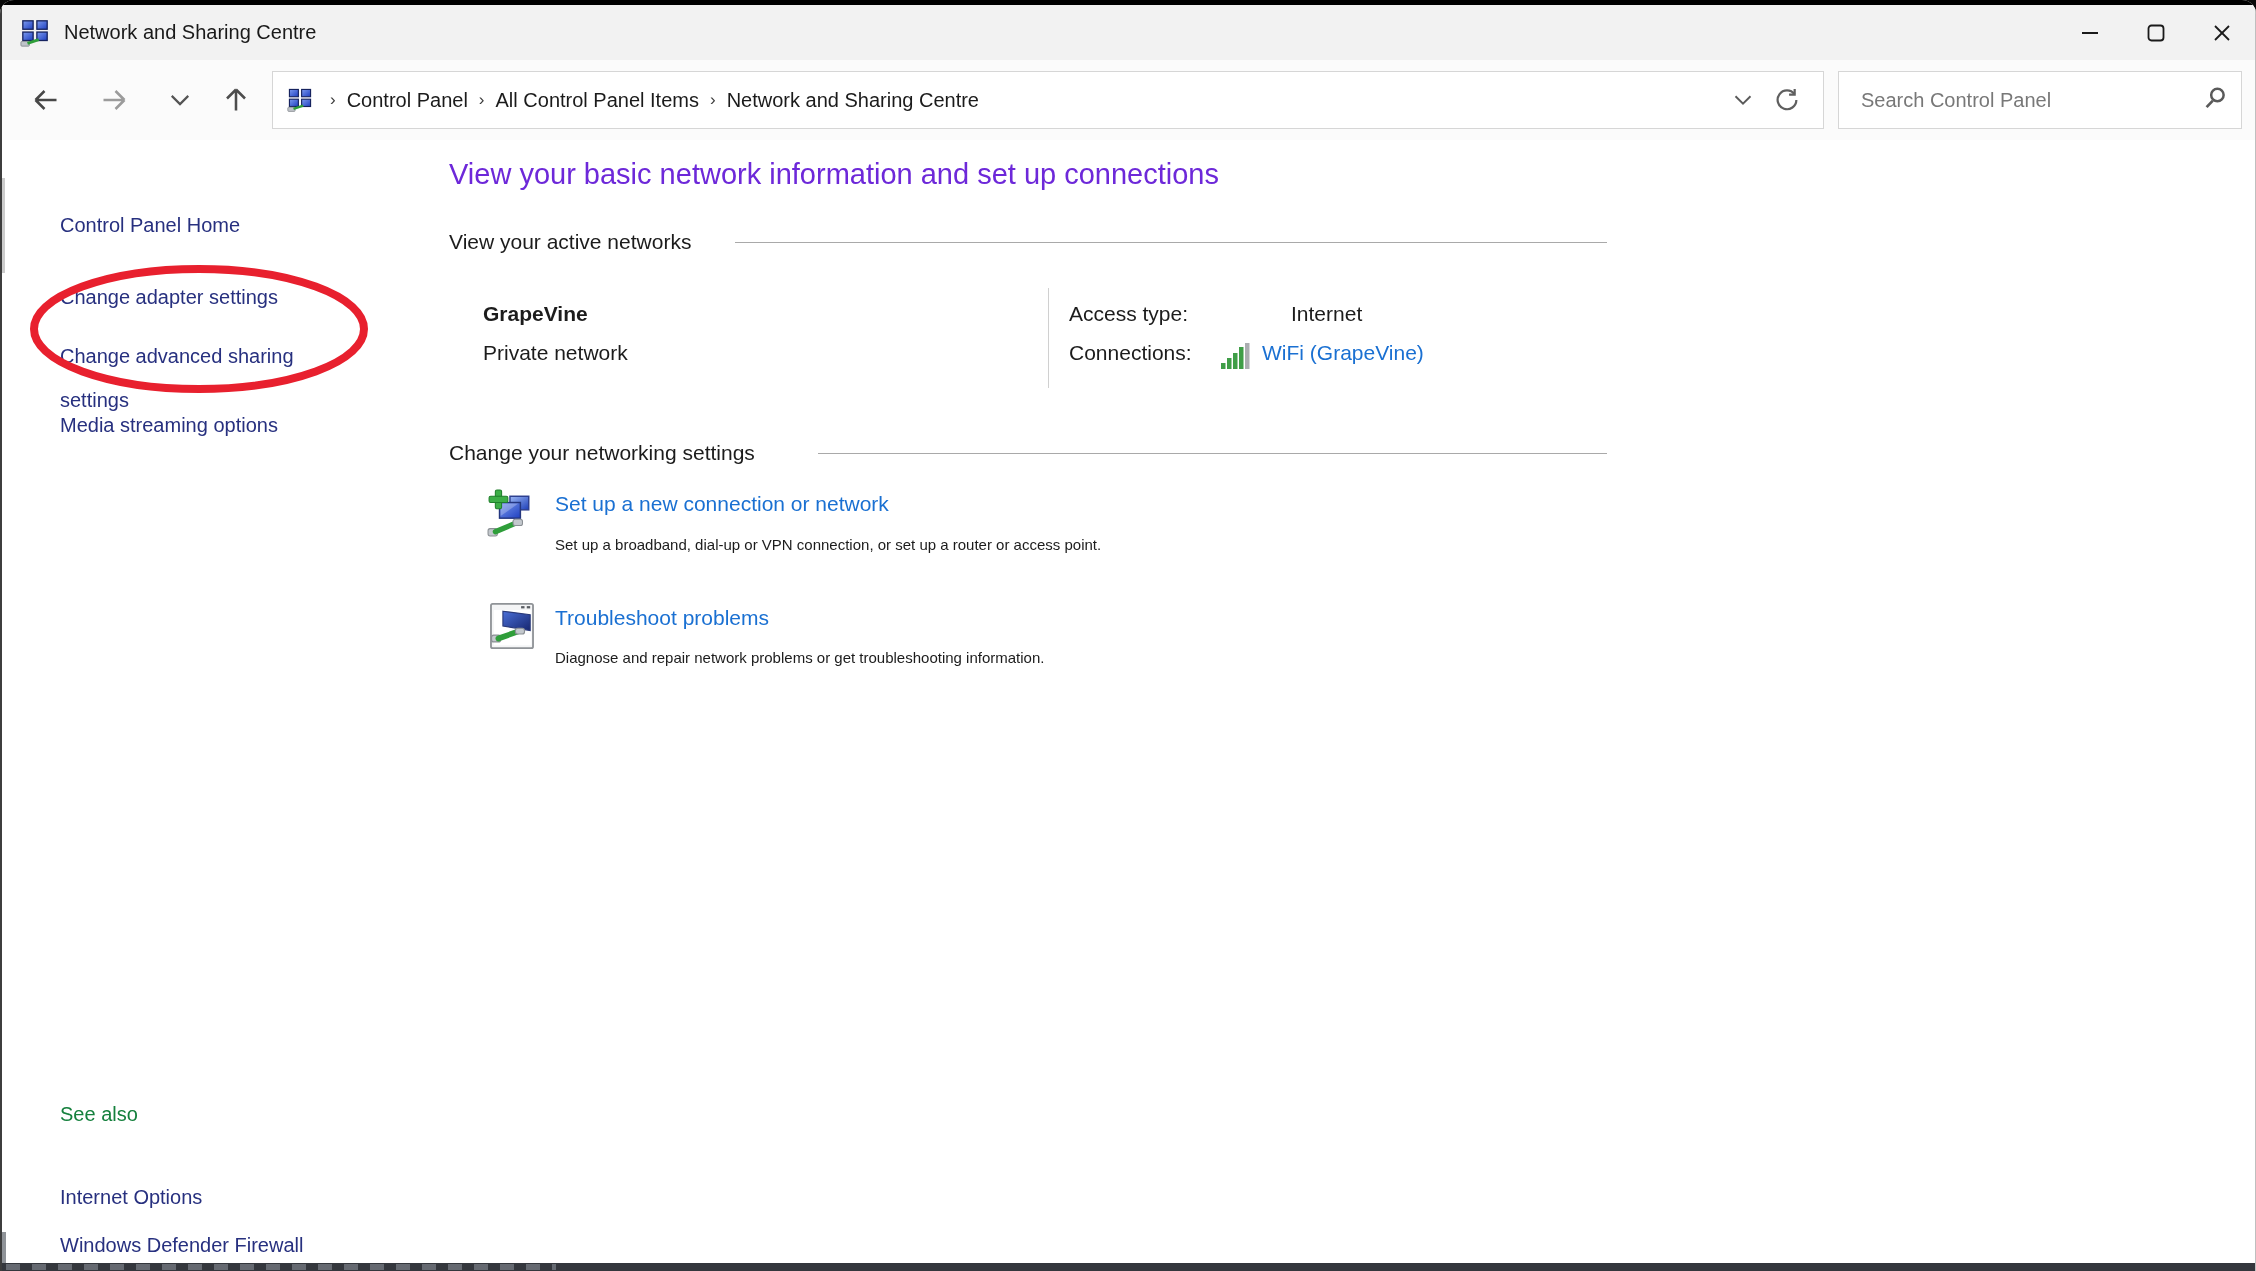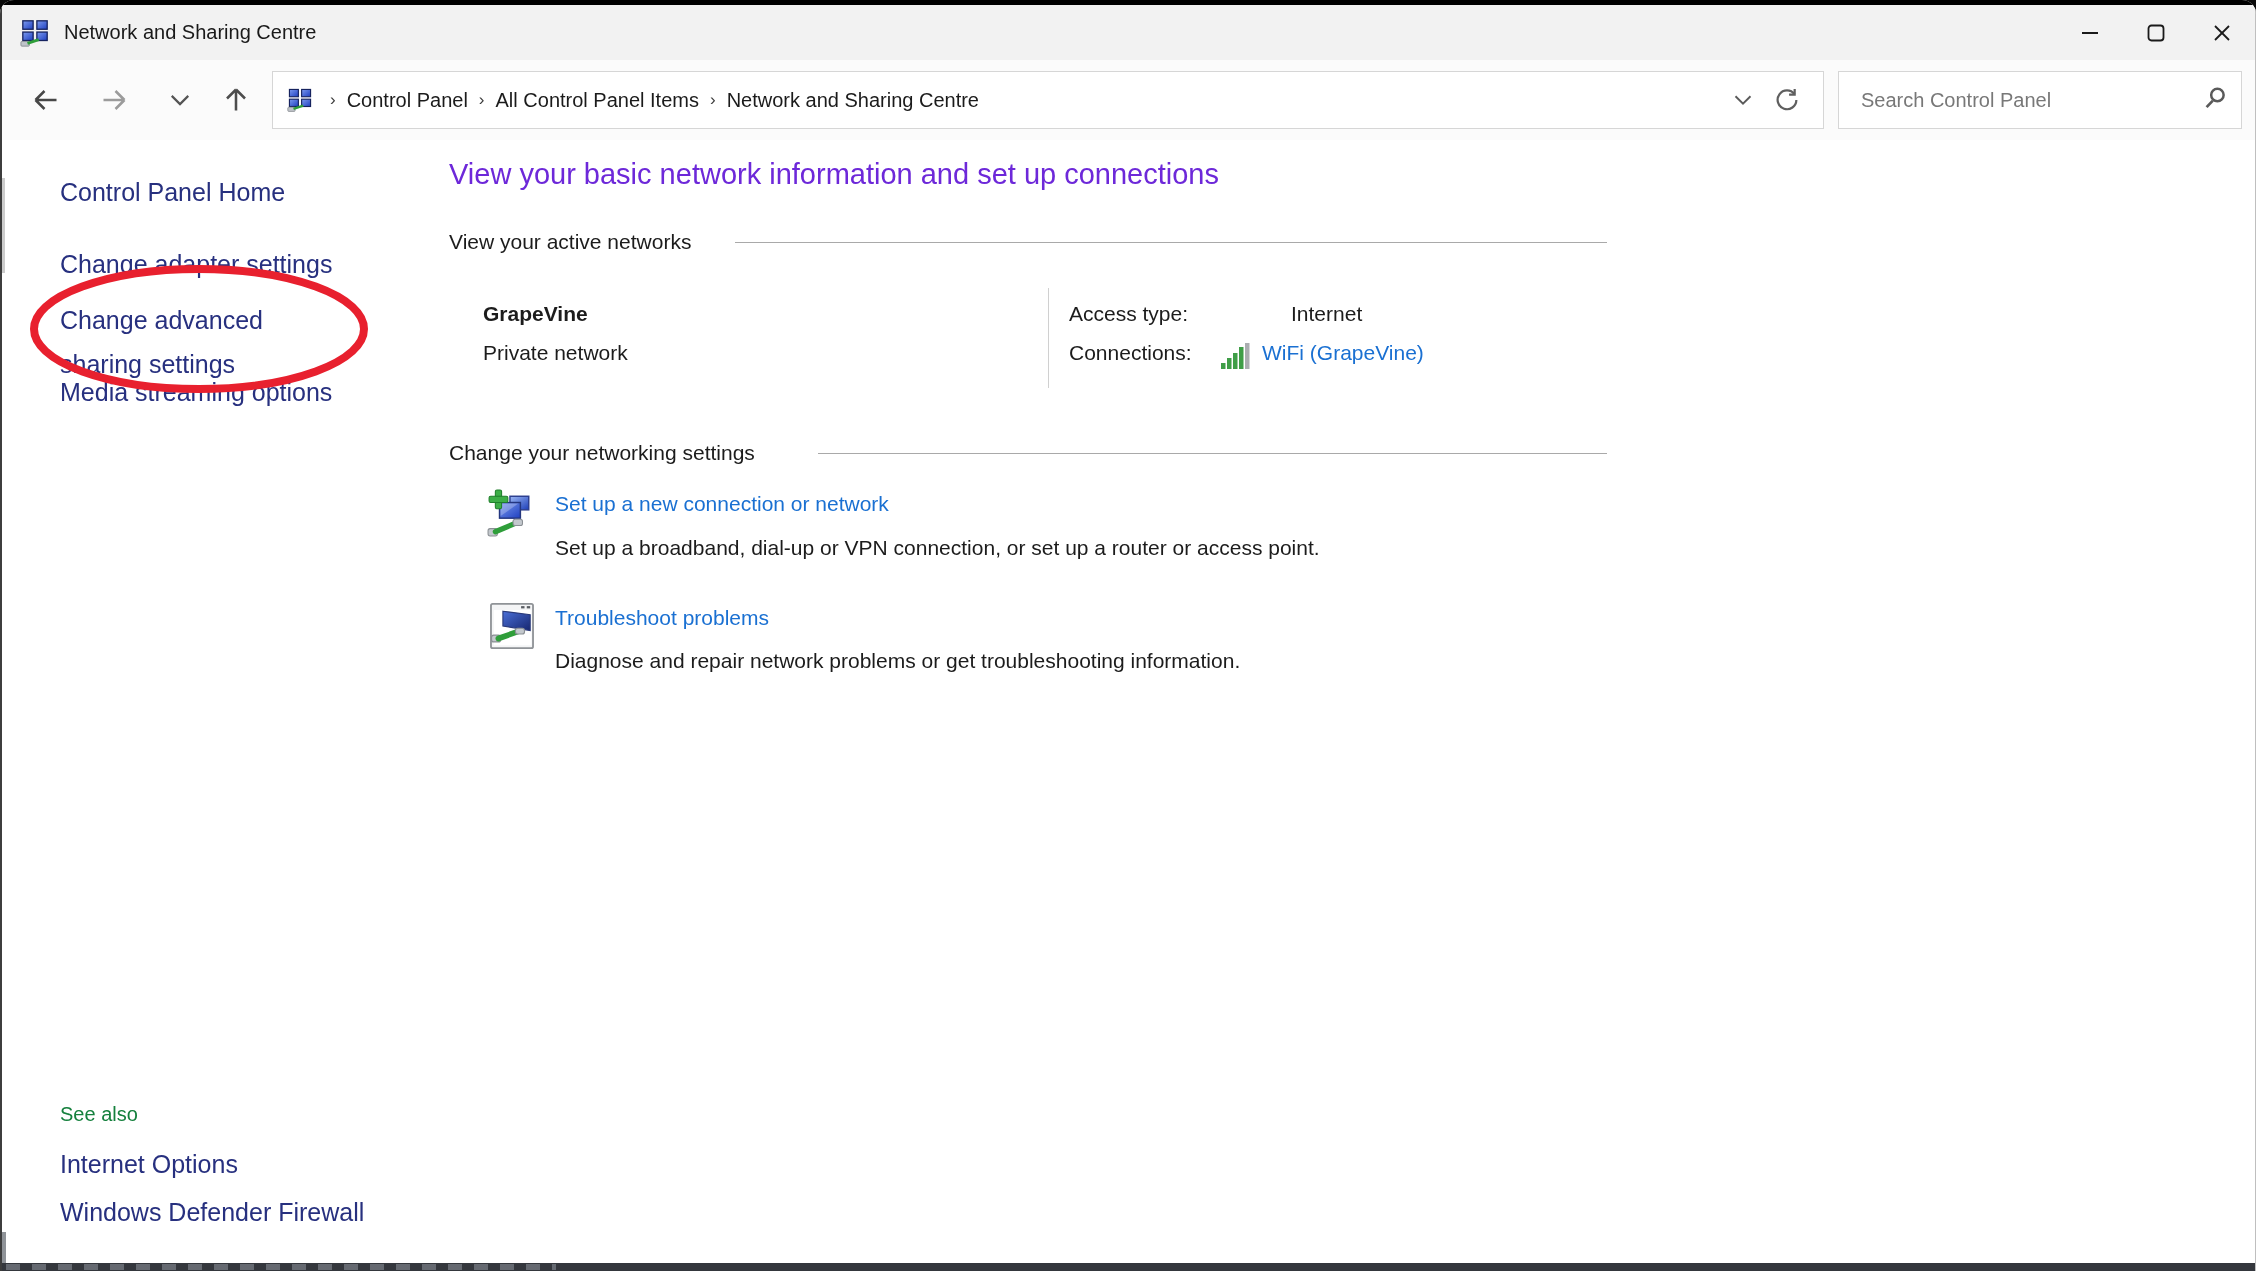--- a/index.html
+++ b/index.html
@@ -39,30 +39,30 @@
   .abtn{border:none;background:transparent;width:44px;height:44px;display:flex;
     align-items:center;justify-content:center;padding:0;}
   .searchbox{position:absolute;left:1836px;top:11px;width:404px;height:58px;background:#fff;
     border:1px solid #d6d6d6;box-sizing:border-box;display:flex;align-items:center;padding:0 14px 0 20px;}
   .searchbox input{flex:1;border:none;outline:none;font-size:20px;color:#333;
     font-family:"Liberation Sans",sans-serif;background:transparent;}
   .searchbox input::placeholder{color:#787878;opacity:1;}
 
   
   .abs{position:absolute;}
-  .navy{color:#27307f;font-size:25px;cursor:pointer;}
+  .navy{color:#27307f;font-size:20px;cursor:pointer;margin-top:36px;}
   .gray-label{color:#15803d;font-size:20px;}
   .heading{color:#6d28d9;font-size:29px;}
   .sec-title{color:#1c1c1c;font-size:21px;}
   .rule{position:absolute;height:1px;background:#a9a9a9;}
   .vrule{position:absolute;width:1px;background:#d0d0d0;}
   .body-text{color:#1c1c1c;font-size:21px;}
   .bold{font-weight:bold;}
   .bluelink{color:#1a70d2;font-size:21px;cursor:pointer;}
-  .desc{color:#1c1c1c;font-size:21px;}
+  .desc{color:#1c1c1c;font-size:15px;}
 
   .bottom-strip{position:absolute;left:0;right:0;bottom:0;height:8px;background:#34373d;}
   .bottom-strip .residue{position:absolute;left:6px;top:1px;width:550px;height:6px;opacity:.55;
     background:repeating-linear-gradient(90deg,#8d929b 0 14px,transparent 14px 26px);}
   .edge-artifact-a{position:absolute;left:0;top:178px;width:5px;height:95px;background:#cccccc;}
   .edge-artifact-b{position:absolute;left:0;top:1232px;width:6px;height:31px;background:#8f9398;}
 
   .annotation{position:absolute;left:27px;top:262px;pointer-events:none;}
 </style>
 </head>

